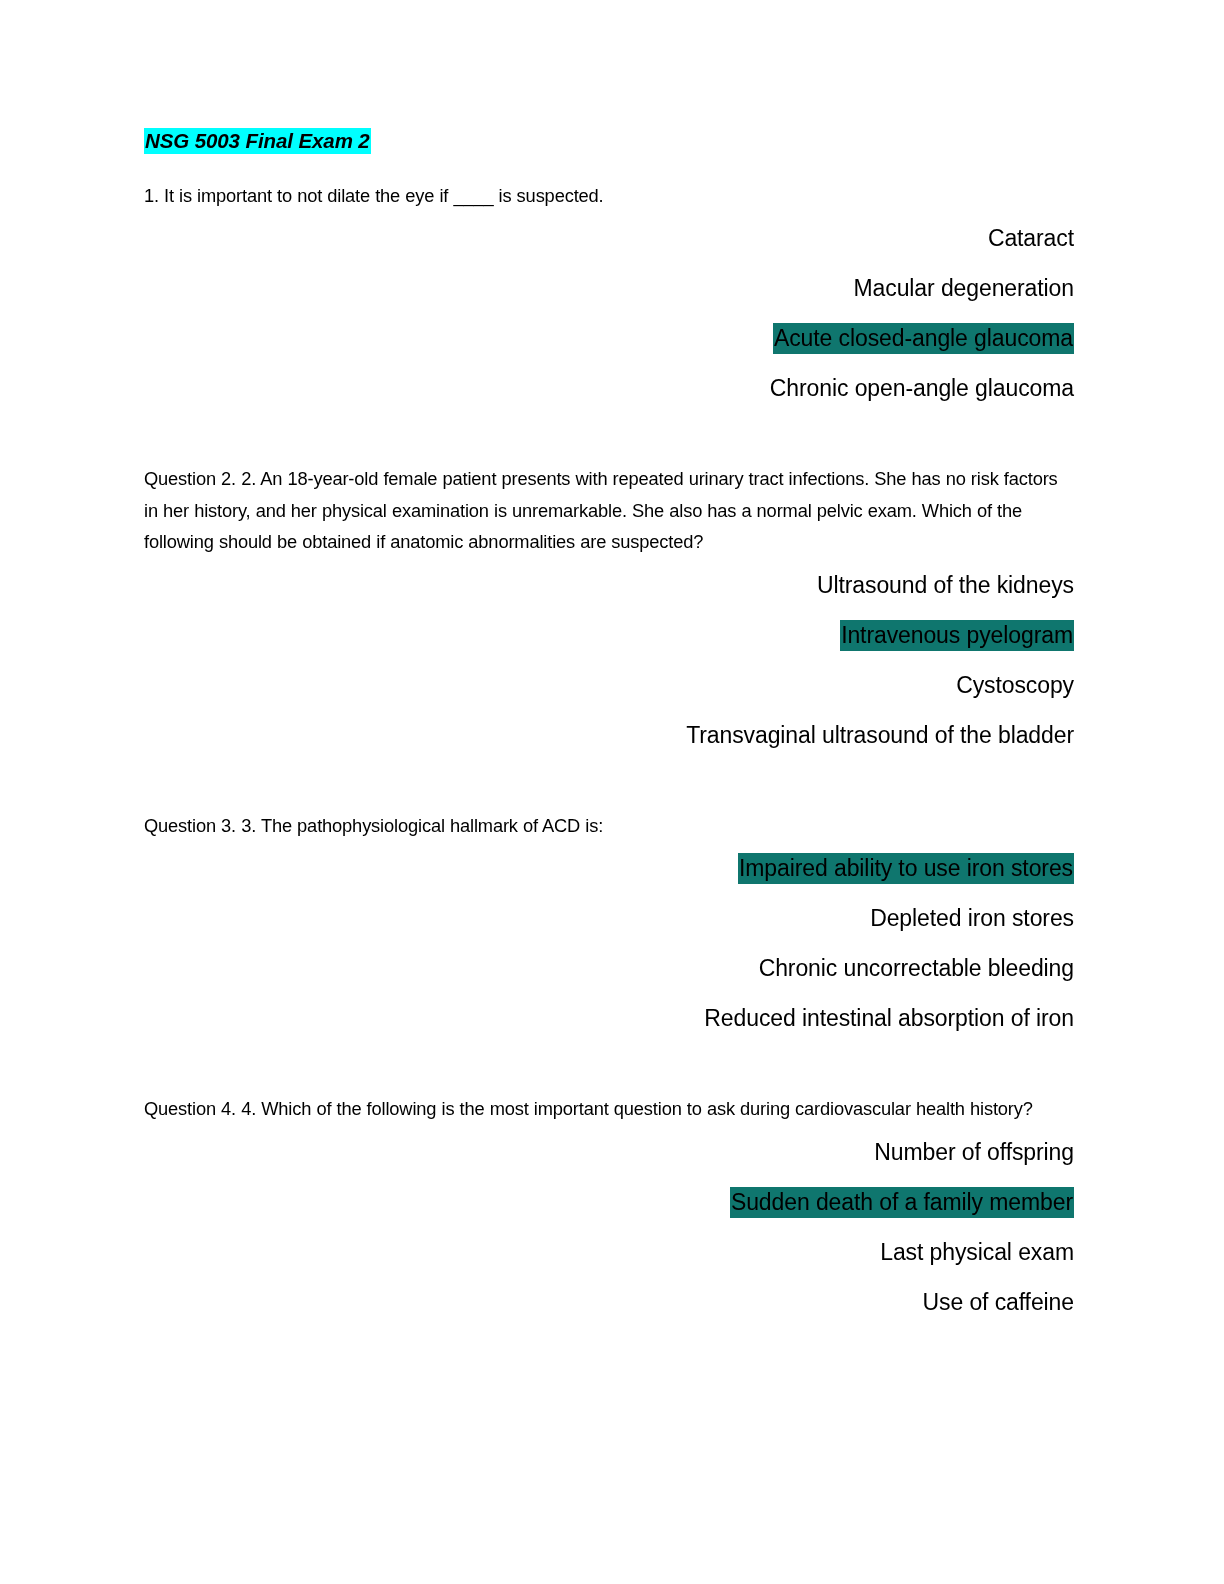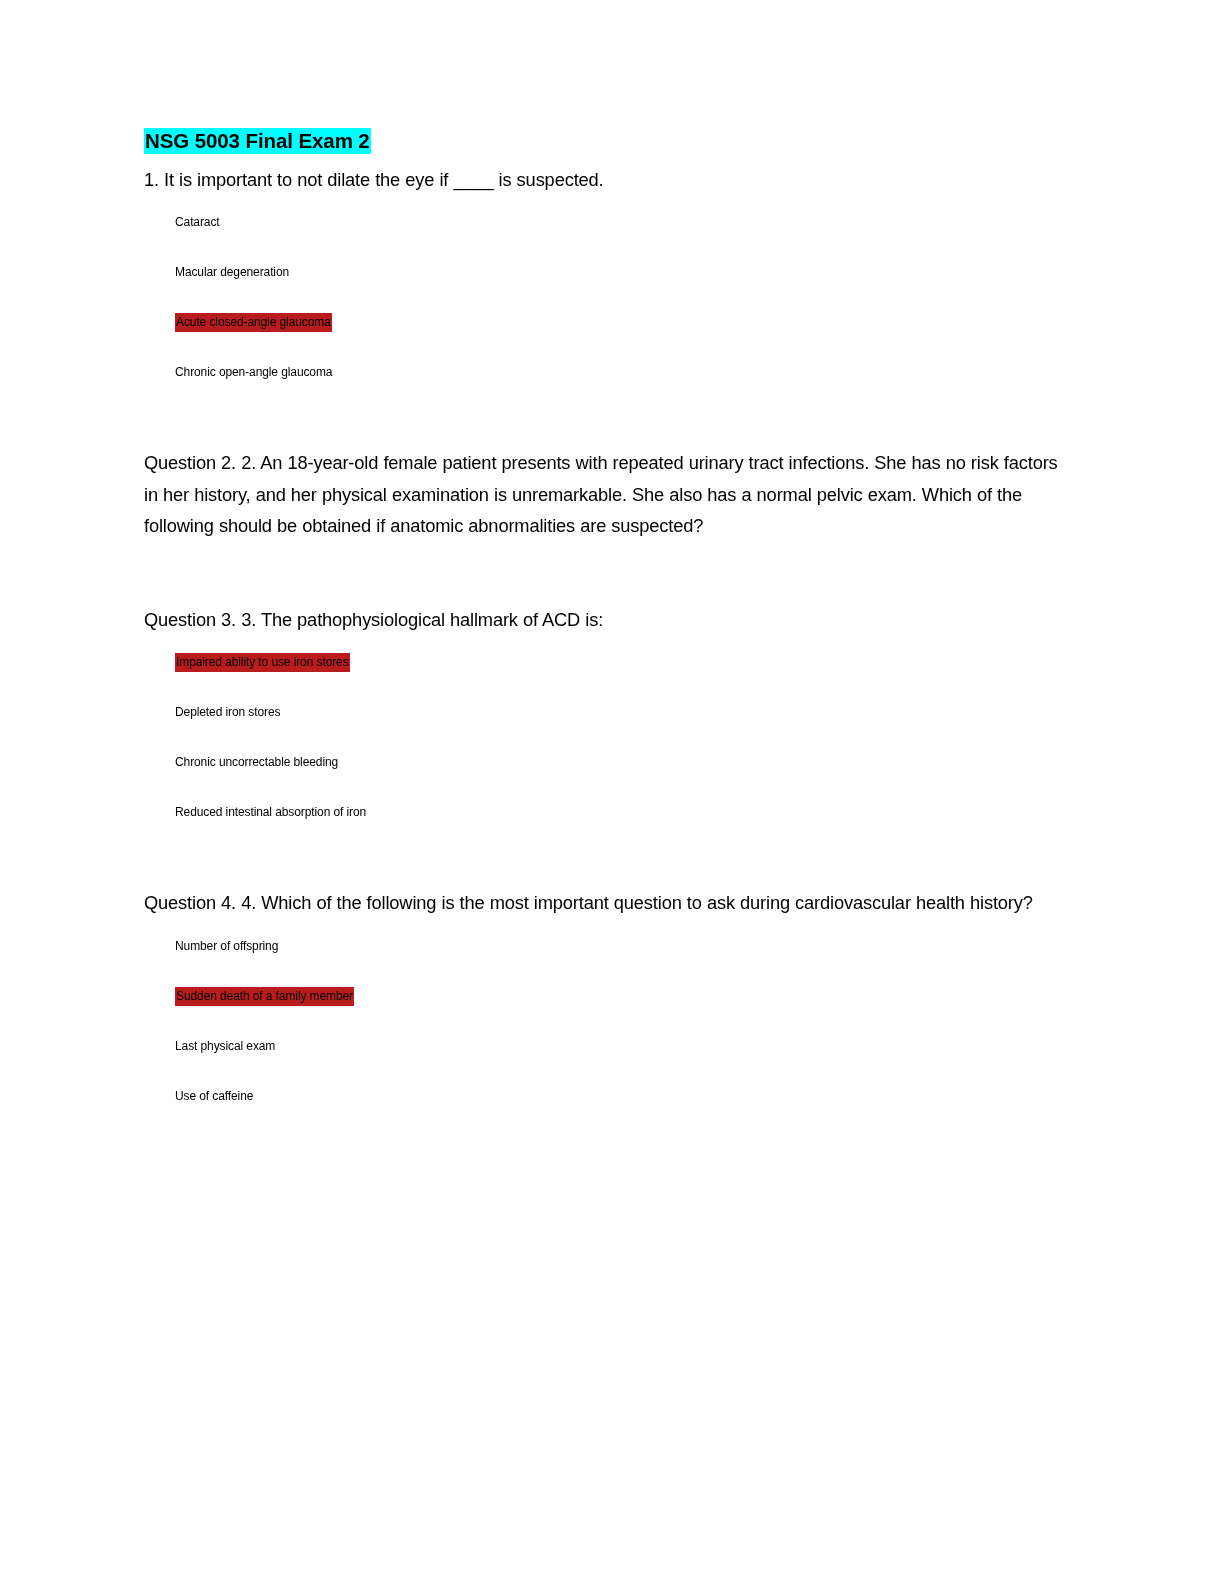--- a/index.html
+++ b/index.html
@@ -27,22 +27,23 @@
     left: 144px;
     top: 128px;
     width: 930px;
   }
 
   .doc-title {
     font-size: 20.5px;
     font-weight: bold;
     line-height: 1.25;
     letter-spacing: -0.1px;
-    margin: 0 0 10px 0;
+    margin: 0 0 26px 0;
     display: block;
+    font-style: italic;
   }
   .doc-title .hl {
     background-color: #00ffff;
     padding: 1px 1px 2px 1px;
     box-decoration-break: clone;
     -webkit-box-decoration-break: clone;
   }
 
   .q-block {
     margin: 0 0 0 0;
@@ -59,36 +60,37 @@
     font-weight: normal;
     word-spacing: 0.2px;
   }
 
   .opts {
     margin: 0;
     padding: 0;
     list-style: none;
   }
   .opt {
-    font-size: 12px;
+    font-size: 23px;
     line-height: 26px;
     letter-spacing: -0.1px;
     margin: 0 0 24px 31px;
     padding: 0;
     font-weight: normal;
+    text-align: right;
   }
   .opt:last-child {
     margin-bottom: 0;
     margin-top: 17px;
   }
   .opt .txt {
     display: inline;
   }
   .opt.correct .txt {
-    background-color: #b91c1c;
+    background-color: #0f766e;
     padding: 2px 1px 3px 1px;
     box-decoration-break: clone;
     -webkit-box-decoration-break: clone;
   }
 </style>
 </head>
 <body>
 
 <div class="page">
   <div class="content">
@@ -100,20 +102,26 @@
       <ul class="opts">
         <li class="opt"><span class="txt">Cataract</span></li>
         <li class="opt"><span class="txt">Macular degeneration</span></li>
         <li class="opt correct"><span class="txt">Acute closed-angle glaucoma</span></li>
         <li class="opt"><span class="txt">Chronic open-angle glaucoma</span></li>
       </ul>
     </div>
 
     <div class="q-block">
       <p class="q-text">Question 2. 2. An 18-year-old female patient presents with repeated urinary tract infections. She has no risk factors in her history, and her physical examination is unremarkable. She also has a normal pelvic exam. Which of the following should be obtained if anatomic abnormalities are suspected?</p>
+      <ul class="opts">
+        <li class="opt"><span class="txt">Ultrasound of the kidneys</span></li>
+        <li class="opt correct"><span class="txt">Intravenous pyelogram</span></li>
+        <li class="opt"><span class="txt">Cystoscopy</span></li>
+        <li class="opt"><span class="txt">Transvaginal ultrasound of the bladder</span></li>
+      </ul>
     </div>
 
     <div class="q-block">
       <p class="q-text">Question 3. 3. The pathophysiological hallmark of ACD is:</p>
       <ul class="opts">
         <li class="opt correct"><span class="txt">Impaired ability to use iron stores</span></li>
         <li class="opt"><span class="txt">Depleted iron stores</span></li>
         <li class="opt"><span class="txt">Chronic uncorrectable bleeding</span></li>
         <li class="opt"><span class="txt">Reduced intestinal absorption of iron</span></li>
       </ul>

